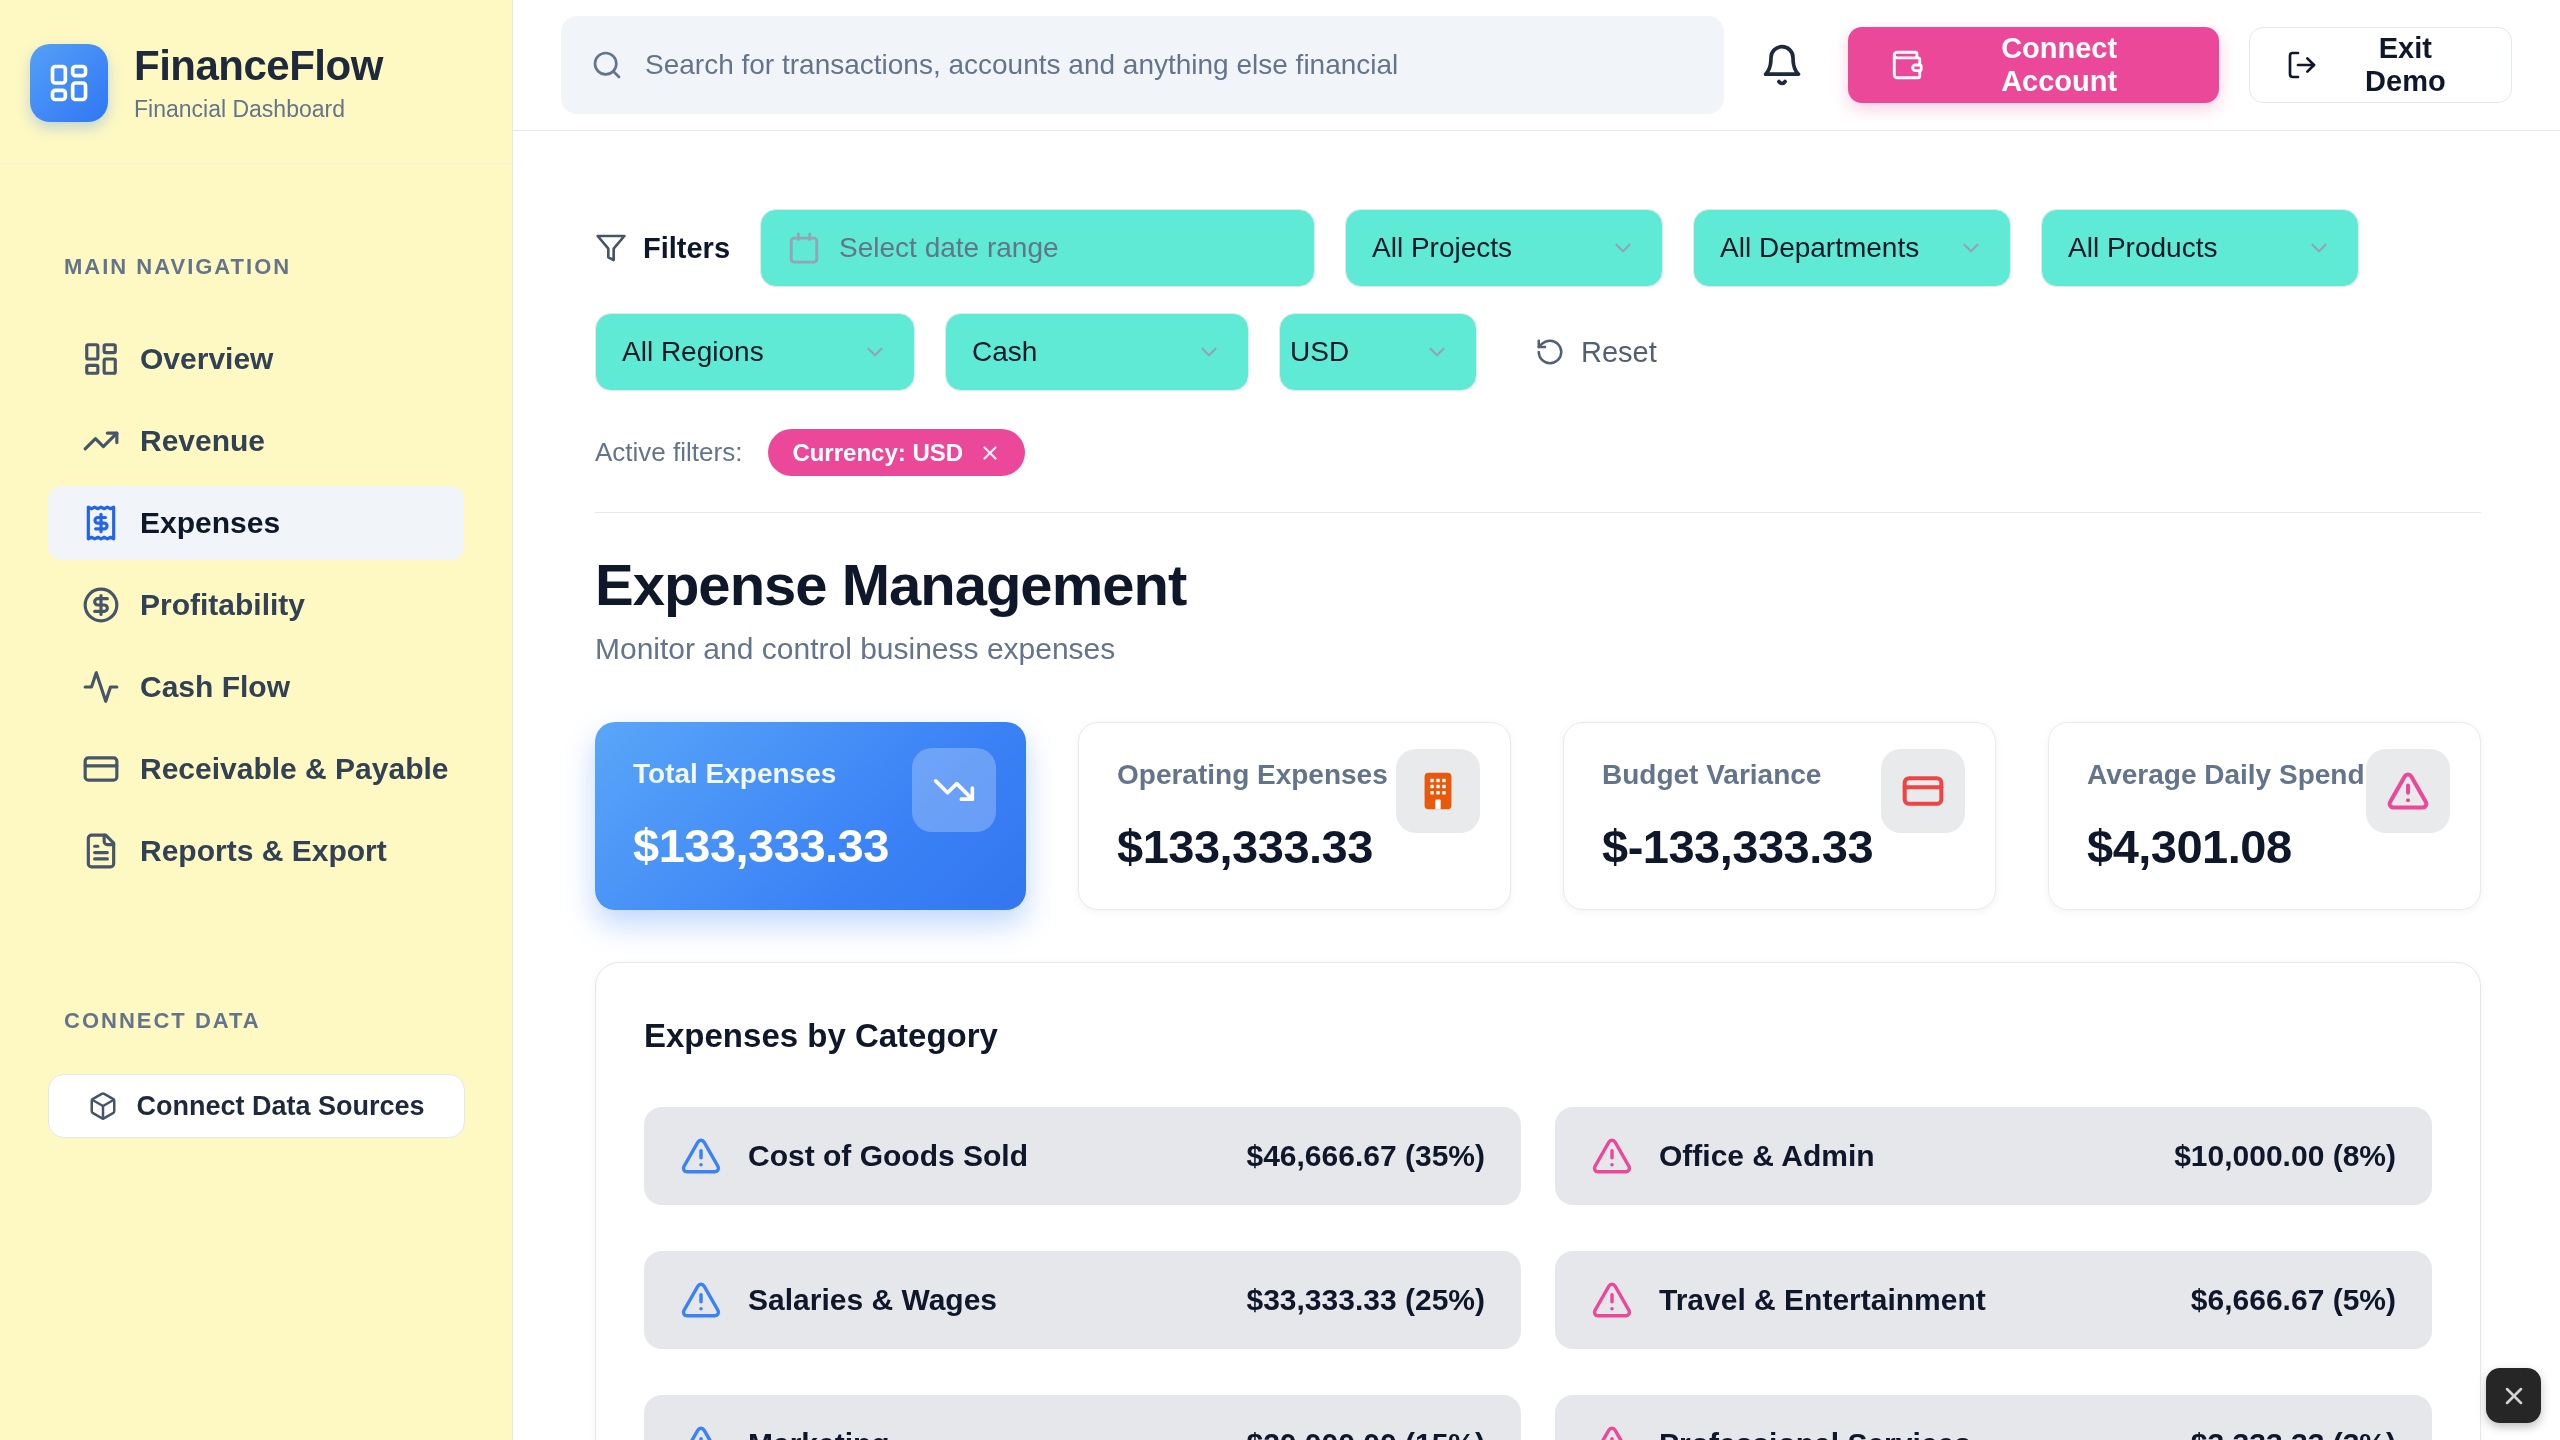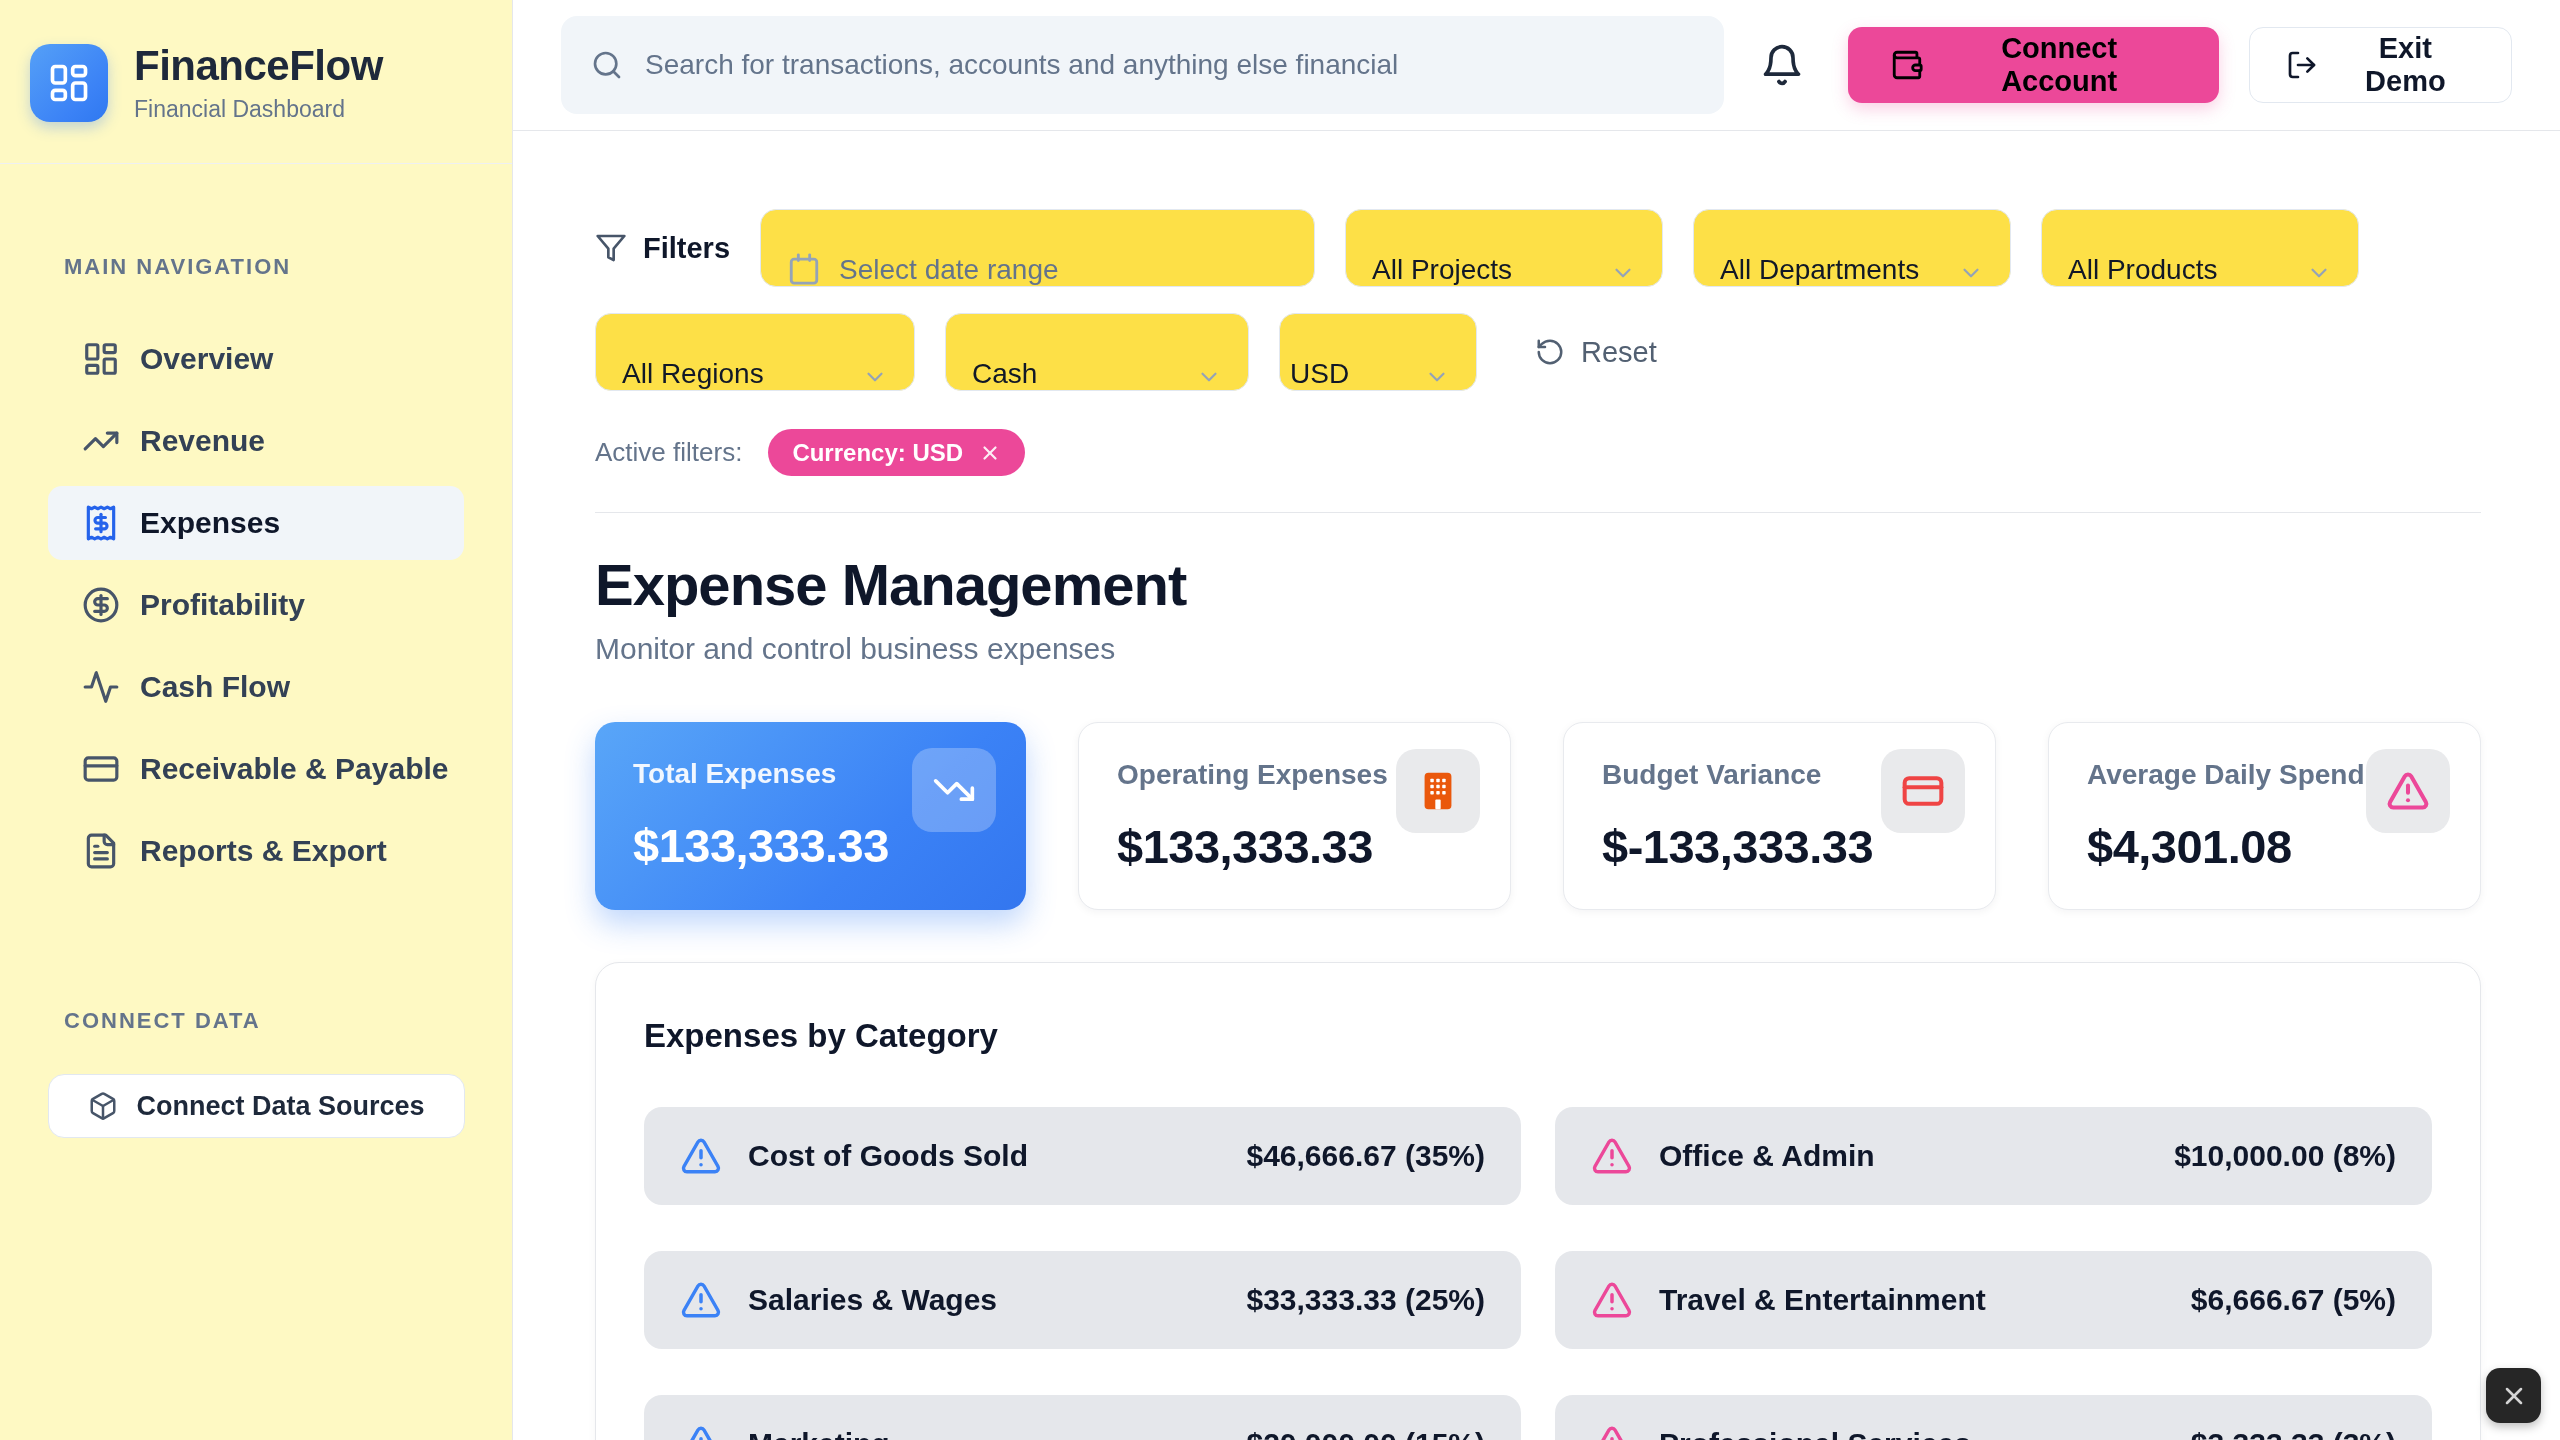--- a/index.html
+++ b/index.html
@@ -45,31 +45,31 @@
     align-items: center; padding: 0 48px; gap: 30px; background: #ffffff; }
   .search-box { width: 1178px; height: 98px; background: #f1f5f9; border-radius: 16px;
     display: flex; align-items: center; gap: 22px; padding: 0 30px; color: #64748b; }
   .search-box input { flex: 1; border: none; outline: none; background: transparent;
     font-size: 28px; color: #334155; font-family: inherit; }
   .search-box input::placeholder { color: #64748b; opacity: 1; }
   .bell-btn { width: 48px; height: 56px; border: none; background: transparent;
     color: #1e293b; cursor: pointer; margin-left: 6px; }
   .btn { height: 76px; border-radius: 14px; display: flex; align-items: center;
     gap: 18px; font-size: 29px; font-weight: 700; cursor: pointer; font-family: inherit; }
-  .btn-pink { background: #ec4899; border: none; color: #000000; padding: 0 42px;
+  .btn-pink { background: #ec4899; border: none; color: #ffffff; padding: 0 42px;
     margin-left: 10px; box-shadow: 0 6px 16px rgba(236,72,153,.25); }
   .btn-ghost { background: #ffffff; border: 1px solid #e2e8f0; color: #0f172a; padding: 0 36px; }
 
   
   .content { padding: 78px 79px 0 82px; }
   .filters-row { display: flex; align-items: center; gap: 30px; }
   .filters-tag { display: flex; align-items: center; gap: 16px; color: #475569; }
   .filters-tag .f-text { font-size: 29px; font-weight: 700; color: #0f172a; }
-  .field { height: 78px; border: 1px solid #e2e8f0; border-radius: 16px; background: #fde047;
-    display: flex; align-items: flex-end; padding: 0 26px; gap: 18px; cursor: pointer; }
+  .field { height: 78px; border: 1px solid #e2e8f0; border-radius: 16px; background: #5eead4;
+    display: flex; align-items: center; padding: 0 26px; gap: 18px; cursor: pointer; }
   .field .placeholder { font-size: 28px; color: #64748b; }
   .field.date { width: 555px; color: #94a3b8; }
   .select { justify-content: space-between; }
   .select .val { font-size: 28px; color: #111827; font-weight: 500; }
   .select .chev { color: #94a3b8; }
   .w318 { width: 318px; } .w320 { width: 320px; } .w264 { width: 304px; } .w198 { width: 198px; padding-left: 10px; }
   .row2 { margin-top: 26px; }
   .reset-btn { display: flex; align-items: center; gap: 16px; border: none; background: none;
     color: #526072; font-size: 29px; font-weight: 500; cursor: pointer; margin-left: 28px;
     font-family: inherit; }

